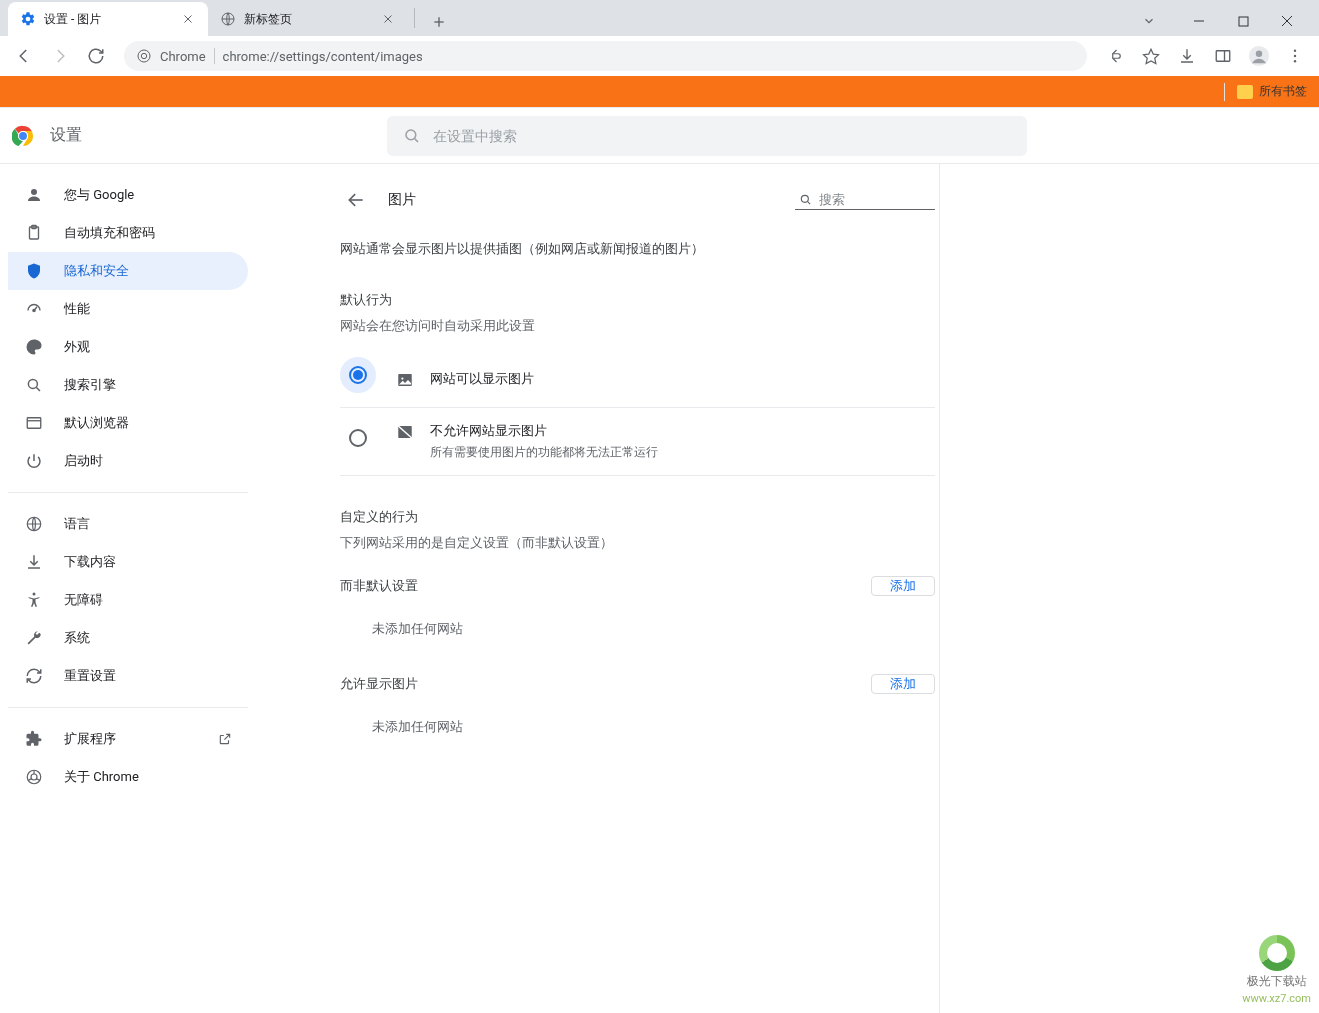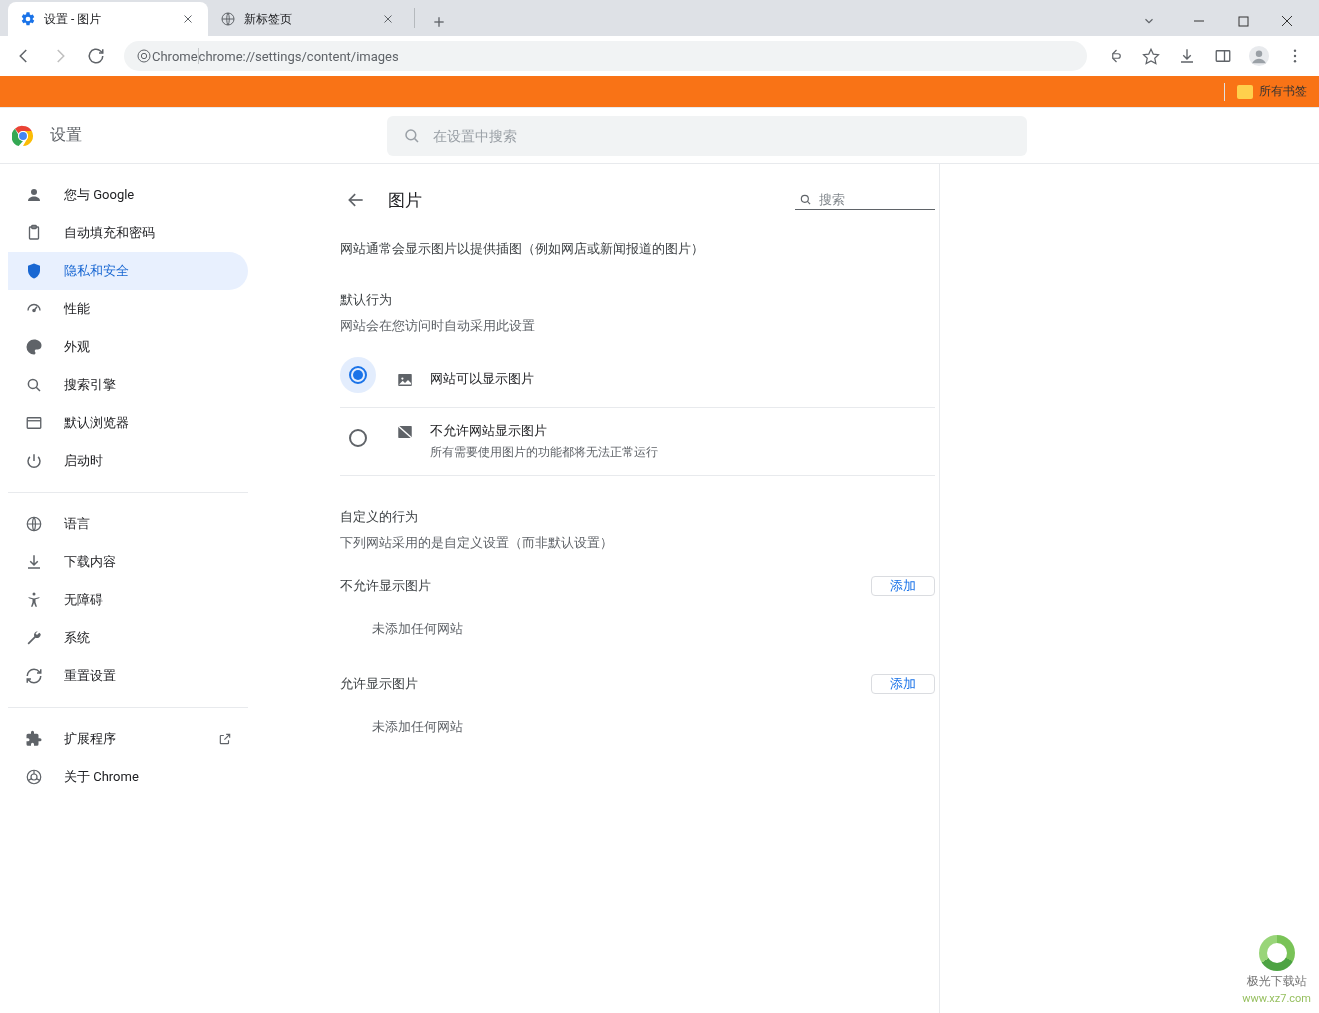--- a/index.html
+++ b/index.html
@@ -14,21 +14,21 @@
 .tab-title { flex: 1; overflow: hidden; white-space: nowrap; text-overflow: ellipsis; font-size: 12px; }
 .tab-close { width: 16px; height: 16px; display: flex; align-items: center; justify-content: center; border-radius: 50%; cursor: pointer; color: #5f6368; }
 .new-tab-btn { width: 28px; height: 28px; display: flex; align-items: center; justify-content: center; border-radius: 50%; cursor: pointer; margin-left: 4px; color: #5f6368; }
 .tab-strip-right { margin-left: auto; display: flex; align-items: center; gap: 4px; padding-right: 4px; }
 .window-btn { width: 40px; height: 30px; display: flex; align-items: center; justify-content: center; cursor: pointer; color: #333; }
 .chevron-btn { width: 28px; height: 28px; display: flex; align-items: center; justify-content: center; cursor: pointer; color: #5f6368; margin-right: 12px;}
 
 .toolbar { display: flex; align-items: center; height: 40px; background: #fff; padding: 0 8px; gap: 4px; }
 .nav-btn { width: 32px; height: 32px; display: flex; align-items: center; justify-content: center; border-radius: 50%; cursor: pointer; color: #5f6368; }
 .nav-btn.disabled { color: #bfbfbf; cursor: default; }
-.address-bar { flex: 1; display: flex; align-items: center; height: 30px; background: #f1f3f4; border-radius: 15px; padding: 0 12px; margin: 0 8px; }
+.address-bar { flex: 1; display: flex; align-items: center; height: 30px; background: #f1f3f4; border-radius: 15px; padding: 0 12px; margin: 0 8px; gap: 8px; }
 .address-label { color: #5f6368; font-size: 13px; }
 .address-sep { width: 1px; height: 16px; background: #c5c8ca; }
 .address-url { color: #5f6368; font-size: 13px; }
 .toolbar-icon { width: 32px; height: 32px; display: flex; align-items: center; justify-content: center; border-radius: 50%; cursor: pointer; color: #5f6368; }
 .bookmark-bar { display: flex; justify-content: flex-end; align-items: center; height: 32px; background: #f97316; padding: 0 12px; border-bottom: 1px solid #e8eaed; }
 .bookmark-sep { width: 1px; height: 18px; background: #e0e0e0; margin: 0 12px; }
 .bookmark-item { display: flex; align-items: center; gap: 6px; font-size: 12px; color: #333; cursor: pointer; }
 .bookmark-folder-icon { width: 16px; height: 14px; background: #ffd04c; border-radius: 2px; }
 
 
@@ -46,21 +46,21 @@
 .sidebar-item .icon { width: 20px; color: #5f6368; display: flex; align-items: center; justify-content: center; }
 .sidebar-item.active { background: #e8f0fe; color: #1967d2; }
 .sidebar-item.active .icon { color: #1967d2; }
 .sidebar-divider { height: 1px; background: #e8eaed; margin: 12px 0; }
 .sidebar-item .ext-icon { margin-left: auto; color: #5f6368; }
 
 .main-col { flex: 1; display: flex; justify-content: flex-start; padding-left: 84px; }
 .main { width: 600px; padding: 20px 0; overflow-y: auto; border-right: 1px solid #e8eaed; padding-right: 4px;}
 .page-header { display: flex; align-items: center; gap: 16px; margin-bottom: 24px; }
 .back-arrow { width: 32px; height: 32px; display: flex; align-items: center; justify-content: center; border-radius: 50%; cursor: pointer; color: #5f6368; }
-.page-title { font-size: 17px; color: #202124; font-weight: 500; }
+.page-title { font-size: 14px; color: #202124; font-weight: 500; }
 .inline-search { margin-left: auto; display: flex; align-items: center; border-bottom: 1px solid #5f6368; padding: 2px 4px; gap: 6px; min-width: 140px; }
 .inline-search input { border: none; outline: none; font-size: 13px; width: 110px; }
 .inline-search input::placeholder { color: #80868b; }
 
 .description { font-size: 13px; color: #3c4043; margin-bottom: 33px; }
 .section-label { font-size: 13px; color: #3c4043; font-weight: 500; margin-bottom: 8px; }
 .section-sublabel { font-size: 13px; color: #5f6368; margin-bottom: 16px; }
 
 .radio-row { display: flex; align-items: center; gap: 20px; padding: 14px 0; border-bottom: 1px solid #e8eaed; cursor: pointer; }
 .radio-row:last-of-type { border-bottom: none; }
@@ -458,21 +458,21 @@
             <div class="radio-desc">所有需要使用图片的功能都将无法正常运行</div>
           </div>
         </div>
       </div>
 
       <div class="section-block">
         <div class="section-label">自定义的行为</div>
         <div class="section-sublabel">下列网站采用的是自定义设置（而非默认设置）</div>
 
         <div class="list-header">
-          <div class="list-header-title">不允许显示图片</div>
+          <div class="list-header-title">而非默认设置</div>
           <button class="add-btn">添加</button>
         </div>
         <div class="empty-msg">未添加任何网站</div>
 
         <div class="list-header">
           <div class="list-header-title">允许显示图片</div>
           <button class="add-btn">添加</button>
         </div>
         <div class="empty-msg">未添加任何网站</div>
       </div>

